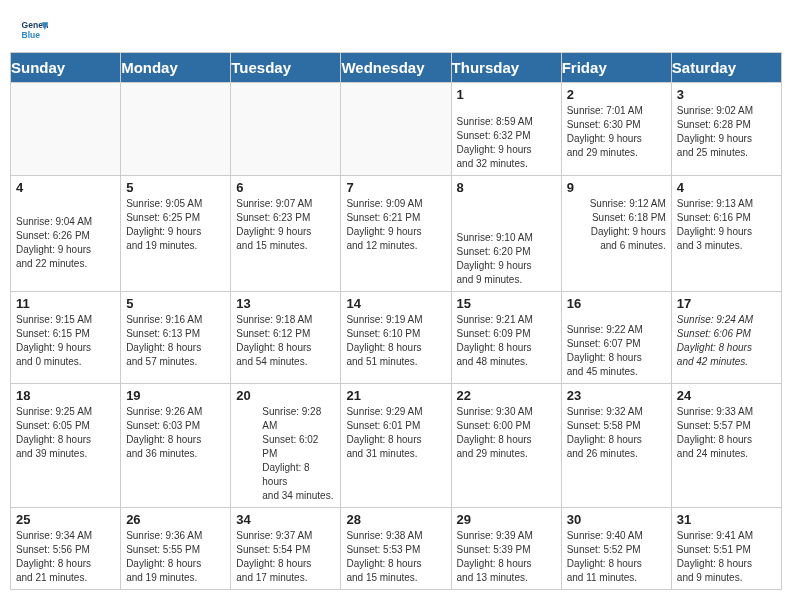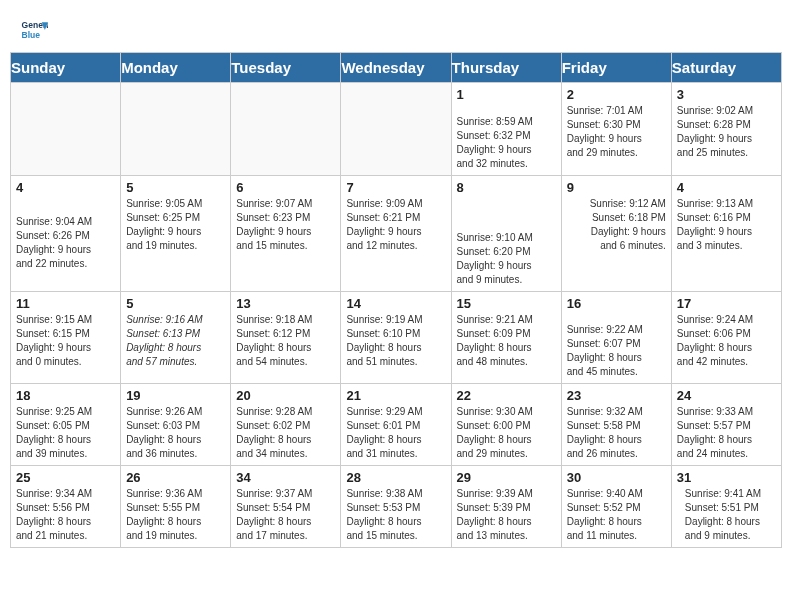--- a/index.html
+++ b/index.html
@@ -193,21 +193,21 @@
         <tr>
           <td>
             <span class="day-number">11</span>
             <div class="day-info" style="white-space: pre-line;">Sunrise: 9:15 AM
 Sunset: 6:15 PM
 Daylight: 9 hours
 and 0 minutes.</div>
           </td>
           <td>
             <span class="day-number">5</span>
-            <div class="day-info" style="white-space: pre-line; font-style: italic;">Sunrise: 9:16 AM
+            <div class="day-info" style="white-space: pre-line;">Sunrise: 9:16 AM
 Sunset: 6:13 PM
 Daylight: 8 hours
 and 57 minutes.</div>
           </td>
           <td>
             <span class="day-number">13</span>
             <div class="day-info" style="white-space: pre-line;">Sunrise: 9:18 AM
 Sunset: 6:12 PM
 Daylight: 8 hours
 and 54 minutes.</div>
@@ -228,21 +228,21 @@
           </td>
           <td>
             <span class="day-number">16</span>
             <div class="day-info" style="white-space: pre-line; margin-top: 12px;">Sunrise: 9:22 AM
 Sunset: 6:07 PM
 Daylight: 8 hours
 and 45 minutes.</div>
           </td>
           <td>
             <span class="day-number">17</span>
-            <div class="day-info" style="white-space: pre-line;">Sunrise: 9:24 AM
+            <div class="day-info" style="white-space: pre-line; font-style: italic;">Sunrise: 9:24 AM
 Sunset: 6:06 PM
 Daylight: 8 hours
 and 42 minutes.</div>
           </td>
         </tr>
         <tr>
           <td>
             <span class="day-number">18</span>
             <div class="day-info" style="white-space: pre-line;">Sunrise: 9:25 AM
 Sunset: 6:05 PM
@@ -251,21 +251,21 @@
           </td>
           <td>
             <span class="day-number">19</span>
             <div class="day-info" style="white-space: pre-line;">Sunrise: 9:26 AM
 Sunset: 6:03 PM
 Daylight: 8 hours
 and 36 minutes.</div>
           </td>
           <td>
             <span class="day-number">20</span>
-            <div class="day-info" style="white-space: pre-line;">Sunrise: 9:28 AM
+            <div class="day-info" style="white-space: pre-line; margin-left: 26px;">Sunrise: 9:28 AM
 Sunset: 6:02 PM
 Daylight: 8 hours
 and 34 minutes.</div>
           </td>
           <td>
             <span class="day-number">21</span>
             <div class="day-info" style="white-space: pre-line;">Sunrise: 9:29 AM
 Sunset: 6:01 PM
 Daylight: 8 hours
 and 31 minutes.</div>
@@ -330,21 +330,21 @@
           </td>
           <td>
             <span class="day-number">30</span>
             <div class="day-info" style="white-space: pre-line;">Sunrise: 9:40 AM
 Sunset: 5:52 PM
 Daylight: 8 hours
 and 11 minutes.</div>
           </td>
           <td>
             <span class="day-number">31</span>
-            <div class="day-info" style="white-space: pre-line; margin-left: 8px;">Sunrise: 9:41 AM
+            <div class="day-info" style="white-space: pre-line;">Sunrise: 9:41 AM
 Sunset: 5:51 PM
 Daylight: 8 hours
 and 9 minutes.</div>
           </td>
         </tr>
       </tbody>
   </table>
 </div>
 
 </body></html>

